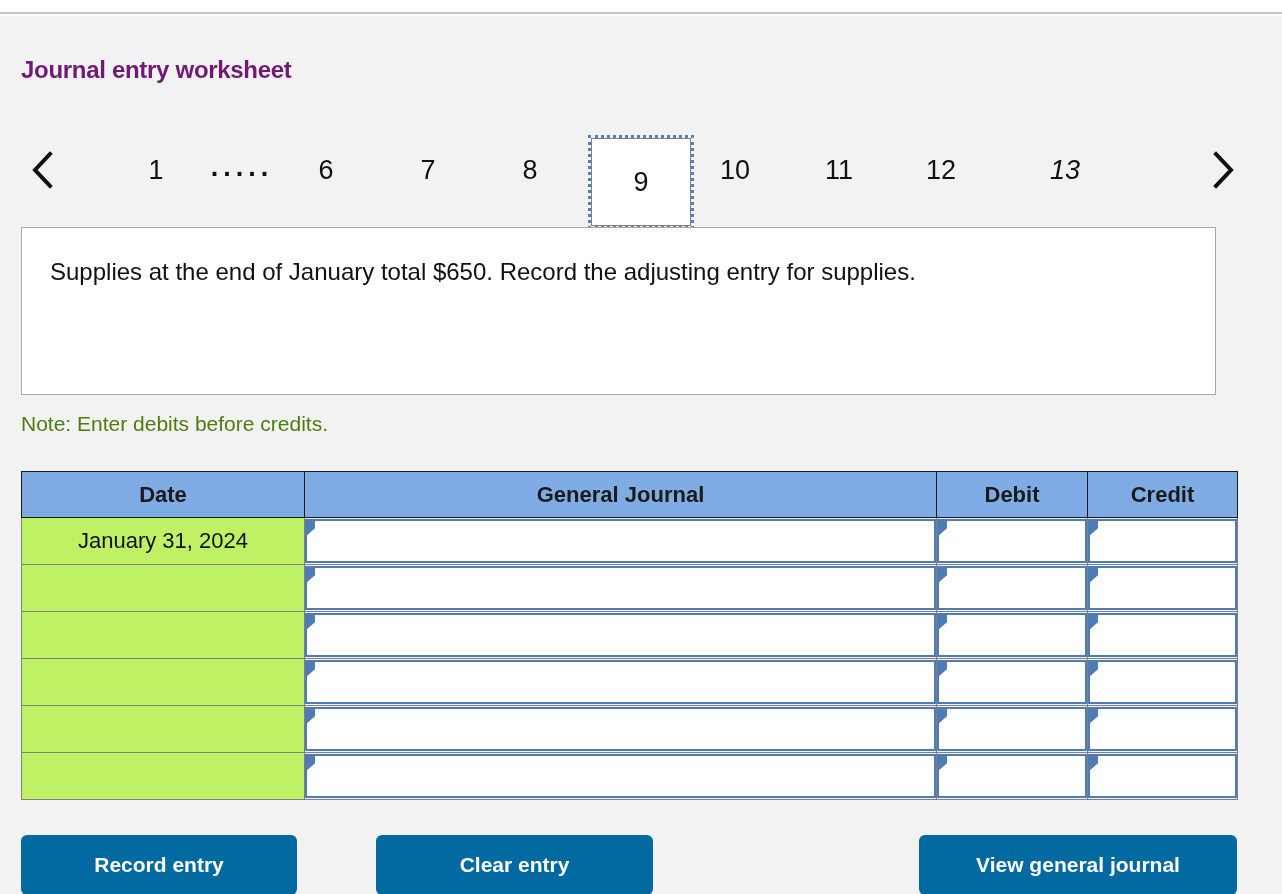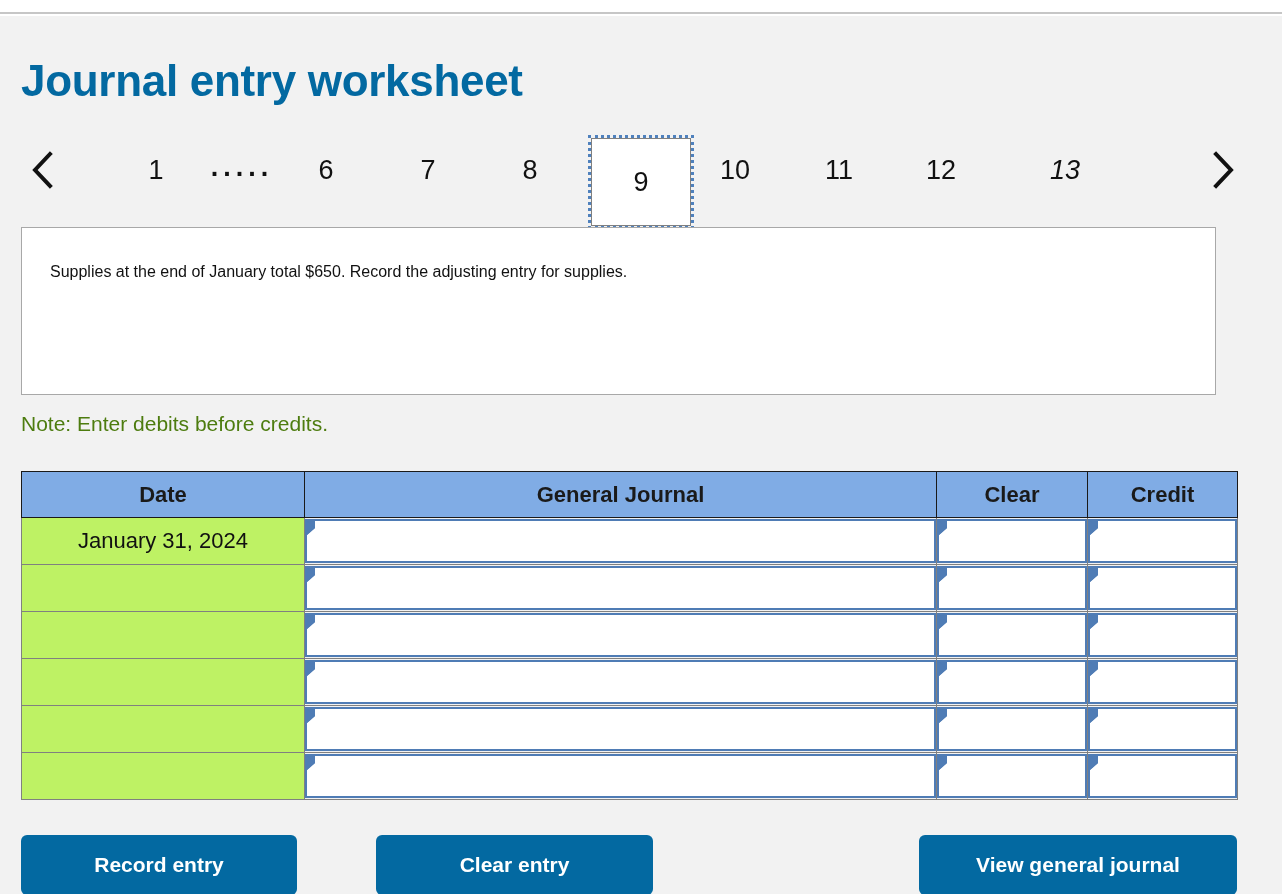--- a/index.html
+++ b/index.html
@@ -38,23 +38,23 @@
     width: 1282px;
     height: 878px;
     background: #f2f2f2;
   }
 
   
   #worksheet-title {
     position: absolute;
     left: 21px;
     top: 40px;
-    font-size: 44px;
+    font-size: 24px;
     font-weight: bold;
-    color: #0369a1;
+    color: #701a75;
     letter-spacing: -0.3px;
     white-space: nowrap;
   }
 
   
   #pager {
     position: absolute;
     left: 14px;
     top: 108px;
     width: 1250px;
@@ -118,21 +118,21 @@
     height: 168px;
     background: #ffffff;
     border: 1px solid #a8a8a8;
     box-sizing: border-box;
   }
   #question-text {
     position: absolute;
     left: 28px;
     top: 26px;
     width: 1010px;
-    font-size: 16px;
+    font-size: 24px;
     line-height: 36px;
     color: #111111;
   }
 
   
   #note-line {
     position: absolute;
     left: 21px;
     top: 396px;
     font-size: 21px;
@@ -271,21 +271,21 @@
       <colgroup>
         <col style="width:283px">
         <col style="width:632px">
         <col style="width:151px">
         <col style="width:150px">
       </colgroup>
       <thead>
         <tr>
           <th>Date</th>
           <th>General Journal</th>
-          <th>Clear</th>
+          <th>Debit</th>
           <th>Credit</th>
         </tr>
       </thead>
       <tbody id="journal-body">
           <tr>
             <td class="date-cell">January 31, 2024</td>
             <td class="input-cell">
               <div class="cellbox">
                 <span class="tri"></span>
               </div>

